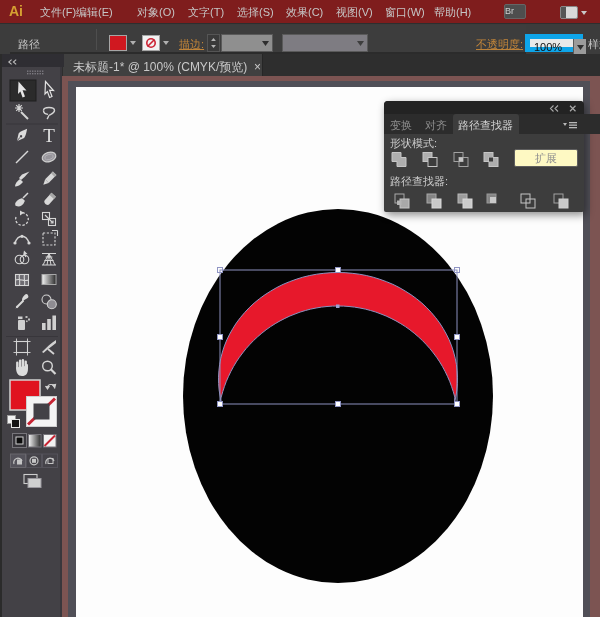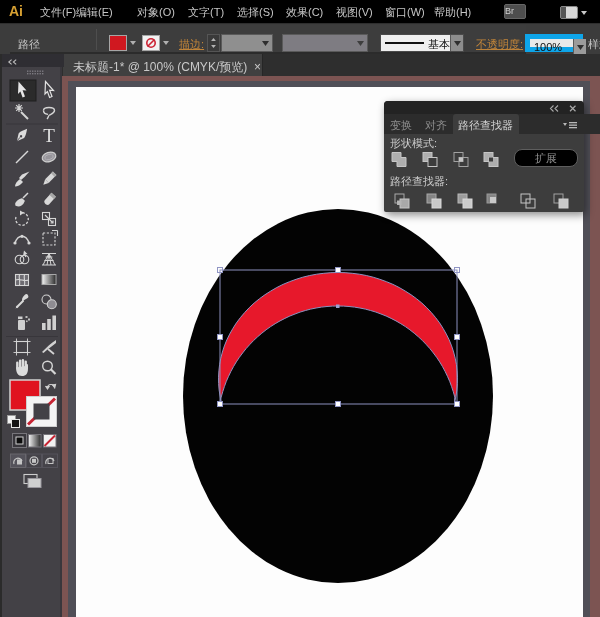--- a/index.html
+++ b/index.html
@@ -1,37 +1,37 @@
 <!DOCTYPE html>
 <html><head><meta charset="utf-8"><style>
 *{margin:0;padding:0;box-sizing:border-box}
 html,body{width:600px;height:617px;overflow:hidden;background:#3c3c3c;font-family:"Liberation Sans",sans-serif}
 .a{position:absolute}
-#menubar{left:0;top:0;width:600px;height:24px;background:#000000;border-bottom:1px solid #2e2e2e}
+#menubar{left:0;top:0;width:600px;height:24px;background:#7f1d1d;border-bottom:1px solid #2e2e2e}
 .mi{position:absolute;top:5px;font-size:11px;color:#c6c6c6;white-space:nowrap}
 #ailogo{left:9px;top:3px;font-size:14px;font-weight:bold;color:#d6a032}
 #optbar{left:10px;top:25px;width:516px;height:29px;background:#3d3d3d;border-bottom:2px solid #2b2b2b}
 .ot{position:absolute;top:12px;font-size:11px;color:#c6c6c6;white-space:nowrap}
 .olink{color:#c08439;text-decoration:underline}
 #tabbar{left:62px;top:54px;width:538px;height:22px;background:#2e2e2e}
 #doctab{position:absolute;left:1px;top:0;width:200px;height:22px;background:#404040;border-right:1px solid #262626}
 #doctab span{position:absolute;left:10px;top:5px;font-size:12px;color:#c9c9c9;white-space:nowrap}
 #toolbar{left:0;top:54px;width:62px;height:563px;background:#434146;border-right:2px solid #39373c;border-left:2px solid #2b2b2b}
 #tbhead{position:absolute;left:0;top:0;width:62px;height:13px;background:#2f2e33}
 #canvas{left:62px;top:76px;width:538px;height:541px;background:#7c5452}
 #greyfrm{position:absolute;left:6px;top:5px;width:522px;height:536px;background:#504f57}
 #artboard{position:absolute;left:14px;top:11px;width:507px;height:530px;background:#fdfdfd}
 #panel{left:384px;top:101px;width:200px;height:111px;background:#3d3d3d;border-radius:4px 4px 2px 2px;box-shadow:2px 3px 8px rgba(0,0,0,0.45)}
 #ptitle{position:absolute;left:0;top:0;width:200px;height:13px;background:#232323;border-radius:4px 4px 0 0}
 #ptabs{position:absolute;left:0;top:13px;width:236px;height:20px;background:#2c2c2c}
 .ptab{position:absolute;top:4px;font-size:11px;color:#8d8d8d;white-space:nowrap}
 #ptactive{position:absolute;left:69px;top:0;width:66px;height:20px;background:#3d3d3d;border-radius:3px 3px 0 0}
 #ptactive span{position:absolute;left:5px;top:4px;font-size:11px;color:#d2d2d2;white-space:nowrap}
 .plabel{position:absolute;font-size:11px;color:#cccccc;white-space:nowrap}
-#expand{position:absolute;left:130px;top:48px;width:64px;height:18px;border:1px solid #5e5e5e;background:#000000;border-radius:8px;text-align:center;font-size:11px;color:#8f8f8f;line-height:16px}
+#expand{position:absolute;left:130px;top:48px;width:64px;height:18px;border:1px solid #5e5e5e;background:#fef9c3;border-radius:2px;text-align:center;font-size:11px;color:#8f8f8f;line-height:16px}
 </style></head>
 <body>
 <div class="a" id="menubar">
   <span class="mi" id="ailogo">Ai</span>
   <span class="mi" style="left:40px">文件(F)</span>
   <span class="mi" style="left:76px">编辑(E)</span>
   <span class="mi" style="left:137px">对象(O)</span>
   <span class="mi" style="left:188px">文字(T)</span>
   <span class="mi" style="left:237px">选择(S)</span>
   <span class="mi" style="left:286px">效果(C)</span>
@@ -70,29 +70,20 @@
   </div>
   <div class="a" style="left:211px;top:9px;width:52px;height:18px;background:#8f8f8f;border:1px solid #5a5a5a">
     <svg class="a" style="left:39px;top:5px" width="9" height="7">
         <path d="M1 1 l7 0 l-3.5 5 z" fill="#2e2e2e"></path>
       </svg>
   </div>
   <div class="a" style="left:272px;top:9px;width:86px;height:18px;background:#7e7c82;border:1px solid #5a5a5a">
     <svg class="a" style="left:73px;top:5px" width="9" height="7">
         <path d="M1 1 l7 0 l-3.5 5 z" fill="#3e3e3e"></path>
       </svg>
-  </div>
-  <div class="a" style="left:370px;top:9px;width:84px;height:18px;background:#efefef;border:1px solid #4a4a4a">
-    <div class="a" style="left:4px;top:7px;width:39px;height:2px;background:#111"></div>
-    <span class="a" style="left:47px;top:2px;font-size:11px;color:#111">基本</span>
-    <div class="a" style="left:69px;top:0;width:13px;height:16px;background:#8d8d8d;border-left:1px solid #5a5a5a">
-      <svg class="a" style="left:2px;top:5px" width="9" height="7">
-          <path d="M1 1 l7 0 l-3.5 5 z" fill="#2e2e2e"></path>
-        </svg>
-    </div>
   </div>
   <span class="ot olink" style="left:466px">不透明度:</span>
   <div class="a" style="left:515px;top:9px;width:58px;height:18px;background:#e9e9e9;border:5px solid #0ea5e9">
     <span class="a" style="left:4px;top:2px;font-size:11px;color:#111">100%</span>
     <div class="a" style="left:43px;top:0;width:13px;height:16px;background:#9b9b9b;border-left:1px solid #5a5a5a">
       <svg class="a" style="left:2px;top:5px" width="9" height="7">
           <path d="M1 1 l7 0 l-3.5 5 z" fill="#2e2e2e"></path>
         </svg>
     </div>
   </div>

